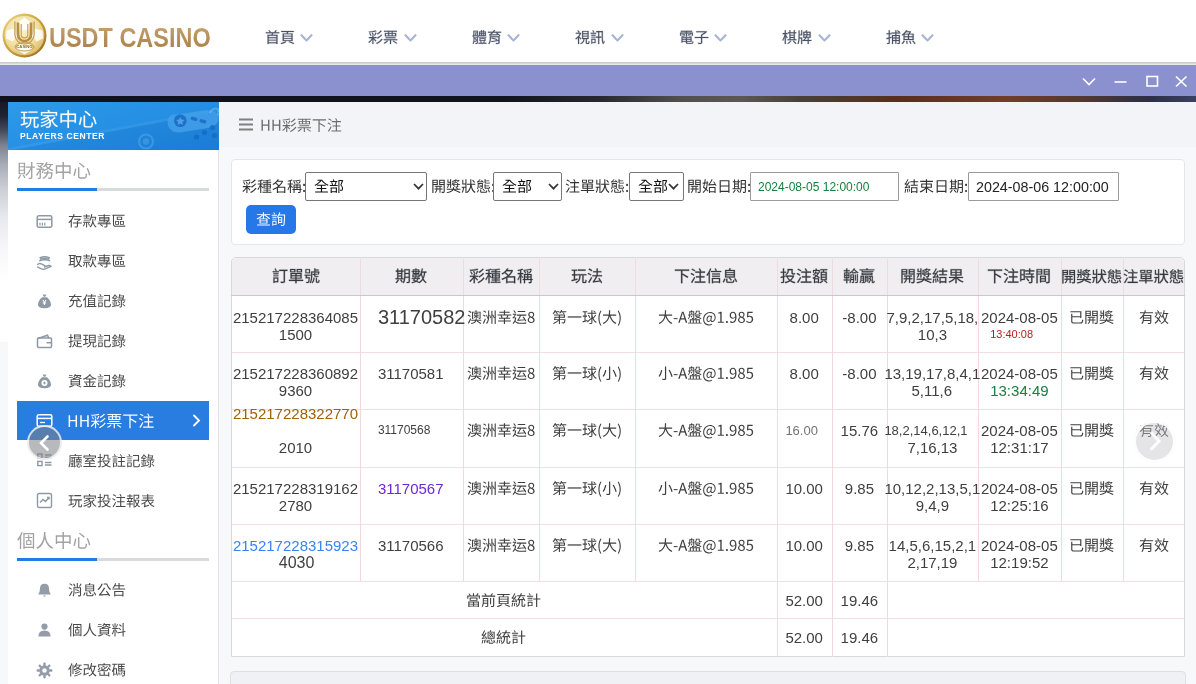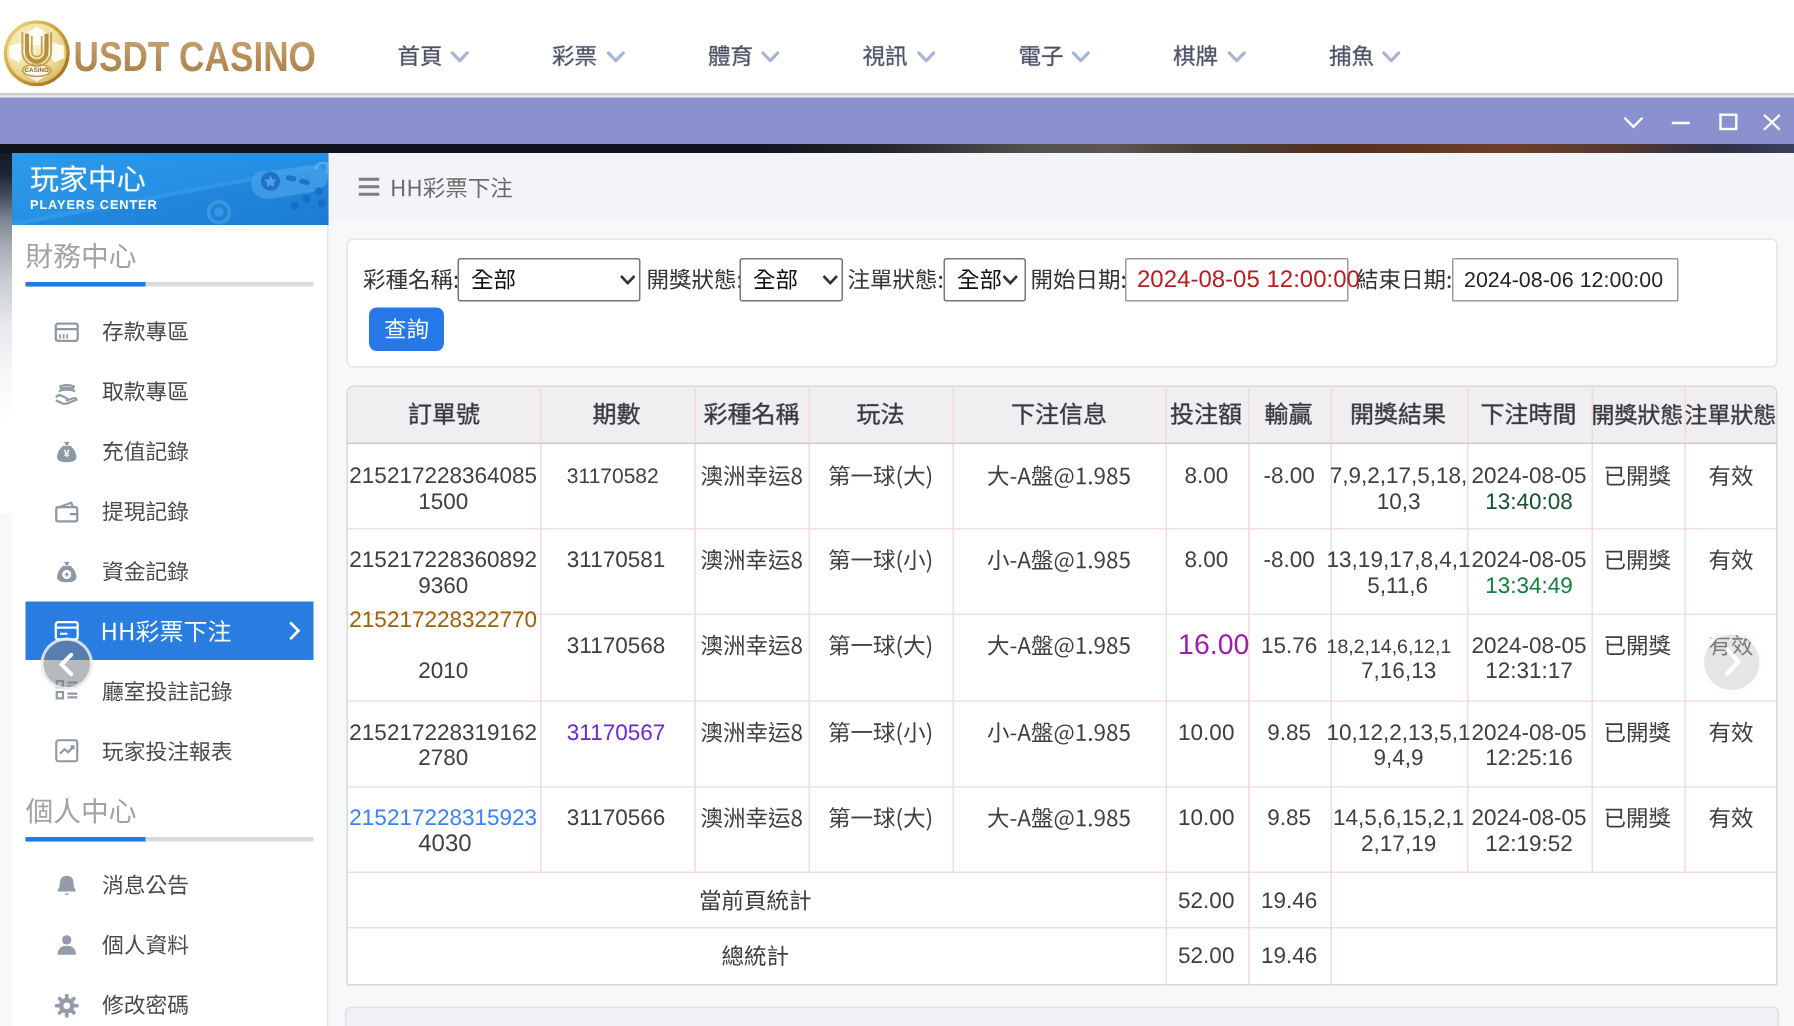--- a/index.html
+++ b/index.html
@@ -546,21 +546,21 @@
     <svg style="position:absolute;left:667.7px;top:183px" width="11" height="7" viewBox="0 0 11 7">
       <path d="M1 1 L5.5 5.7 L10 1" fill="none" stroke="#333" stroke-width="1.7"></path>
     </svg>
     <svg style="position:absolute;left:637.7px;top:176.0px;overflow:visible" width="30" height="21">
       <g transform="translate(0,15.82) scale(0.01500,-0.01500)" fill="#111111">
         <use href="#g28" xlink:href="#g28" x="0"></use>
         <use href="#g106" xlink:href="#g106" x="1000"></use>
       </g>
     </svg>
     <div style="position:absolute;left:750.0px;top:171.5px;width:148.5px;height:29.5px;background:#fff;border:1px solid #9b9b9b;border-radius:1px"></div>
-    <div style="position:absolute;left:758.0px;top:177.5px;font-size:16px;color:#b91c1c;line-height:18px;white-space:nowrap">2024-08-05 12:00:00</div>
+    <div style="position:absolute;left:758.0px;top:177.5px;font-size:12px;color:#15803d;line-height:18px;white-space:nowrap">2024-08-05 12:00:00</div>
     <div style="position:absolute;left:968.0px;top:171.5px;width:150.5px;height:29.5px;background:#fff;border:1px solid #9b9b9b;border-radius:1px"></div>
     <div style="position:absolute;left:976.0px;top:177.5px;font-size:14.3px;color:#222222;line-height:18px;white-space:nowrap">2024-08-06 12:00:00</div>
     <div style="position:absolute;left:246.0px;top:204.5px;width:50.0px;height:29.5px;background:#2678e8;border-radius:5px"></div>
     <svg style="position:absolute;left:256.0px;top:209.0px;overflow:visible" width="30" height="21">
       <g transform="translate(0,15.82) scale(0.01500,-0.01500)" fill="#ffffff">
         <use href="#g67" xlink:href="#g67" x="0"></use>
         <use href="#g100" xlink:href="#g100" x="1000"></use>
       </g>
     </svg>
     <div style="position:absolute;left:231.0px;top:256.5px;width:954.0px;height:400.5px;background:#fff;border:1px solid #d7d8db;border-radius:5px 5px 0 0"></div>
@@ -670,21 +670,21 @@
     <svg style="position:absolute;left:1123.2px;top:265.5px;overflow:visible" width="62" height="21">
       <g transform="translate(0,16.14) scale(0.01530,-0.01530)" fill="#363a3f" stroke="#363a3f" stroke-width="16">
         <use href="#g71" xlink:href="#g71" x="0"></use>
         <use href="#g36" xlink:href="#g36" x="1000"></use>
         <use href="#g76" xlink:href="#g76" x="2000"></use>
         <use href="#g53" xlink:href="#g53" x="3000"></use>
       </g>
     </svg>
     <div style="position:absolute;left:232.9px;top:307.5px;font-size:15.0px;color:#3f3f3f;line-height:19px;white-space:nowrap">215217228364085</div>
     <div style="position:absolute;left:278.8px;top:324.5px;font-size:15.0px;color:#3f3f3f;line-height:19px;white-space:nowrap">1500</div>
-    <div style="position:absolute;left:377.9px;top:307.5px;font-size:14px;color:#3f3f3f;line-height:19px;white-space:nowrap">31170582</div>
+    <div style="position:absolute;left:377.9px;top:307.5px;font-size:20px;color:#3f3f3f;line-height:19px;white-space:nowrap">31170582</div>
     <svg style="position:absolute;left:466.6px;top:306.5px;overflow:visible" width="69" height="21">
       <g transform="translate(0,15.82) scale(0.01500,-0.01500)" fill="#3f3f3f">
         <use href="#g74" xlink:href="#g74" x="0"></use>
         <use href="#g72" xlink:href="#g72" x="1000"></use>
         <use href="#g48" xlink:href="#g48" x="2000"></use>
         <use href="#g105" xlink:href="#g105" x="3000"></use>
         <use href="#g13" xlink:href="#g13" x="4000"></use>
       </g>
     </svg>
     <svg style="position:absolute;left:551.9px;top:306.5px;overflow:visible" width="71" height="21">
@@ -709,21 +709,21 @@
         <use href="#g14" xlink:href="#g14" x="4734"></use>
         <use href="#g13" xlink:href="#g13" x="5289"></use>
         <use href="#g10" xlink:href="#g10" x="5844"></use>
       </g>
     </svg>
     <div style="position:absolute;left:789.6px;top:307.5px;font-size:15.0px;color:#3f3f3f;line-height:19px;white-space:nowrap">8.00</div>
     <div style="position:absolute;left:842.3px;top:307.5px;font-size:15.0px;color:#3f3f3f;line-height:19px;white-space:nowrap">-8.00</div>
     <div style="position:absolute;left:886.5px;top:307.5px;font-size:15.0px;color:#3f3f3f;line-height:19px;white-space:nowrap">7,9,2,17,5,18,</div>
     <div style="position:absolute;left:917.8px;top:324.5px;font-size:15.0px;color:#3f3f3f;line-height:19px;white-space:nowrap">10,3</div>
     <div style="position:absolute;left:981.0px;top:307.5px;font-size:15.0px;color:#3f3f3f;line-height:19px;white-space:nowrap">2024-08-05</div>
-    <div style="position:absolute;left:990.2px;top:324.5px;font-size:15.0px;color:#14532d;line-height:19px;white-space:nowrap">13:40:08</div>
+    <div style="position:absolute;left:990.2px;top:324.5px;font-size:11px;color:#b91c1c;line-height:19px;white-space:nowrap">13:40:08</div>
     <svg style="position:absolute;left:1069.2px;top:306.5px;overflow:visible" width="45" height="21">
       <g transform="translate(0,15.82) scale(0.01500,-0.01500)" fill="#3f3f3f">
         <use href="#g47" xlink:href="#g47" x="0"></use>
         <use href="#g109" xlink:href="#g109" x="1000"></use>
         <use href="#g77" xlink:href="#g77" x="2000"></use>
       </g>
     </svg>
     <svg style="position:absolute;left:1138.8px;top:306.5px;overflow:visible" width="30" height="21">
       <g transform="translate(0,15.82) scale(0.01500,-0.01500)" fill="#3f3f3f">
         <use href="#g63" xlink:href="#g63" x="0"></use>
@@ -780,21 +780,21 @@
       </g>
     </svg>
     <svg style="position:absolute;left:1138.8px;top:363.0px;overflow:visible" width="30" height="21">
       <g transform="translate(0,15.82) scale(0.01500,-0.01500)" fill="#3f3f3f">
         <use href="#g63" xlink:href="#g63" x="0"></use>
         <use href="#g58" xlink:href="#g58" x="1000"></use>
       </g>
     </svg>
     <div style="position:absolute;left:232.9px;top:404px;font-size:15.0px;color:#a16207;line-height:19px;white-space:nowrap">215217228322770</div>
     <div style="position:absolute;left:278.8px;top:438.3px;font-size:15.0px;color:#3f3f3f;line-height:19px;white-space:nowrap">2010</div>
-    <div style="position:absolute;left:377.9px;top:421.3px;font-size:15.0px;color:#3f3f3f;line-height:19px;white-space:nowrap">31170568</div>
+    <div style="position:absolute;left:377.9px;top:421.3px;font-size:12px;color:#3f3f3f;line-height:19px;white-space:nowrap">31170568</div>
     <svg style="position:absolute;left:466.6px;top:420.3px;overflow:visible" width="69" height="21">
       <g transform="translate(0,15.82) scale(0.01500,-0.01500)" fill="#3f3f3f">
         <use href="#g74" xlink:href="#g74" x="0"></use>
         <use href="#g72" xlink:href="#g72" x="1000"></use>
         <use href="#g48" xlink:href="#g48" x="2000"></use>
         <use href="#g105" xlink:href="#g105" x="3000"></use>
         <use href="#g13" xlink:href="#g13" x="4000"></use>
       </g>
     </svg>
     <svg style="position:absolute;left:551.9px;top:420.3px;overflow:visible" width="71" height="21">
@@ -814,21 +814,21 @@
         <use href="#g17" xlink:href="#g17" x="1347"></use>
         <use href="#g82" xlink:href="#g82" x="1955"></use>
         <use href="#g16" xlink:href="#g16" x="2955"></use>
         <use href="#g6" xlink:href="#g6" x="3901"></use>
         <use href="#g4" xlink:href="#g4" x="4456"></use>
         <use href="#g14" xlink:href="#g14" x="4734"></use>
         <use href="#g13" xlink:href="#g13" x="5289"></use>
         <use href="#g10" xlink:href="#g10" x="5844"></use>
       </g>
     </svg>
-    <div style="position:absolute;left:785.4px;top:421.3px;font-size:19px;color:#a21caf;line-height:19px;white-space:nowrap">16.00</div>
+    <div style="position:absolute;left:785.4px;top:421.3px;font-size:13px;color:#737373;line-height:19px;white-space:nowrap">16.00</div>
     <div style="position:absolute;left:840.6px;top:421.3px;font-size:15.0px;color:#3f3f3f;line-height:19px;white-space:nowrap">15.76</div>
     <div style="position:absolute;left:884.4px;top:421.3px;font-size:13px;color:#3f3f3f;line-height:19px;white-space:nowrap">18,2,14,6,12,1</div>
     <div style="position:absolute;left:907.4px;top:438.3px;font-size:15.0px;color:#3f3f3f;line-height:19px;white-space:nowrap">7,16,13</div>
     <div style="position:absolute;left:981.0px;top:421.3px;font-size:15.0px;color:#3f3f3f;line-height:19px;white-space:nowrap">2024-08-05</div>
     <div style="position:absolute;left:990.2px;top:438.3px;font-size:15.0px;color:#3f3f3f;line-height:19px;white-space:nowrap">12:31:17</div>
     <svg style="position:absolute;left:1069.2px;top:420.3px;overflow:visible" width="45" height="21">
       <g transform="translate(0,15.82) scale(0.01500,-0.01500)" fill="#3f3f3f">
         <use href="#g47" xlink:href="#g47" x="0"></use>
         <use href="#g109" xlink:href="#g109" x="1000"></use>
         <use href="#g77" xlink:href="#g77" x="2000"></use>

